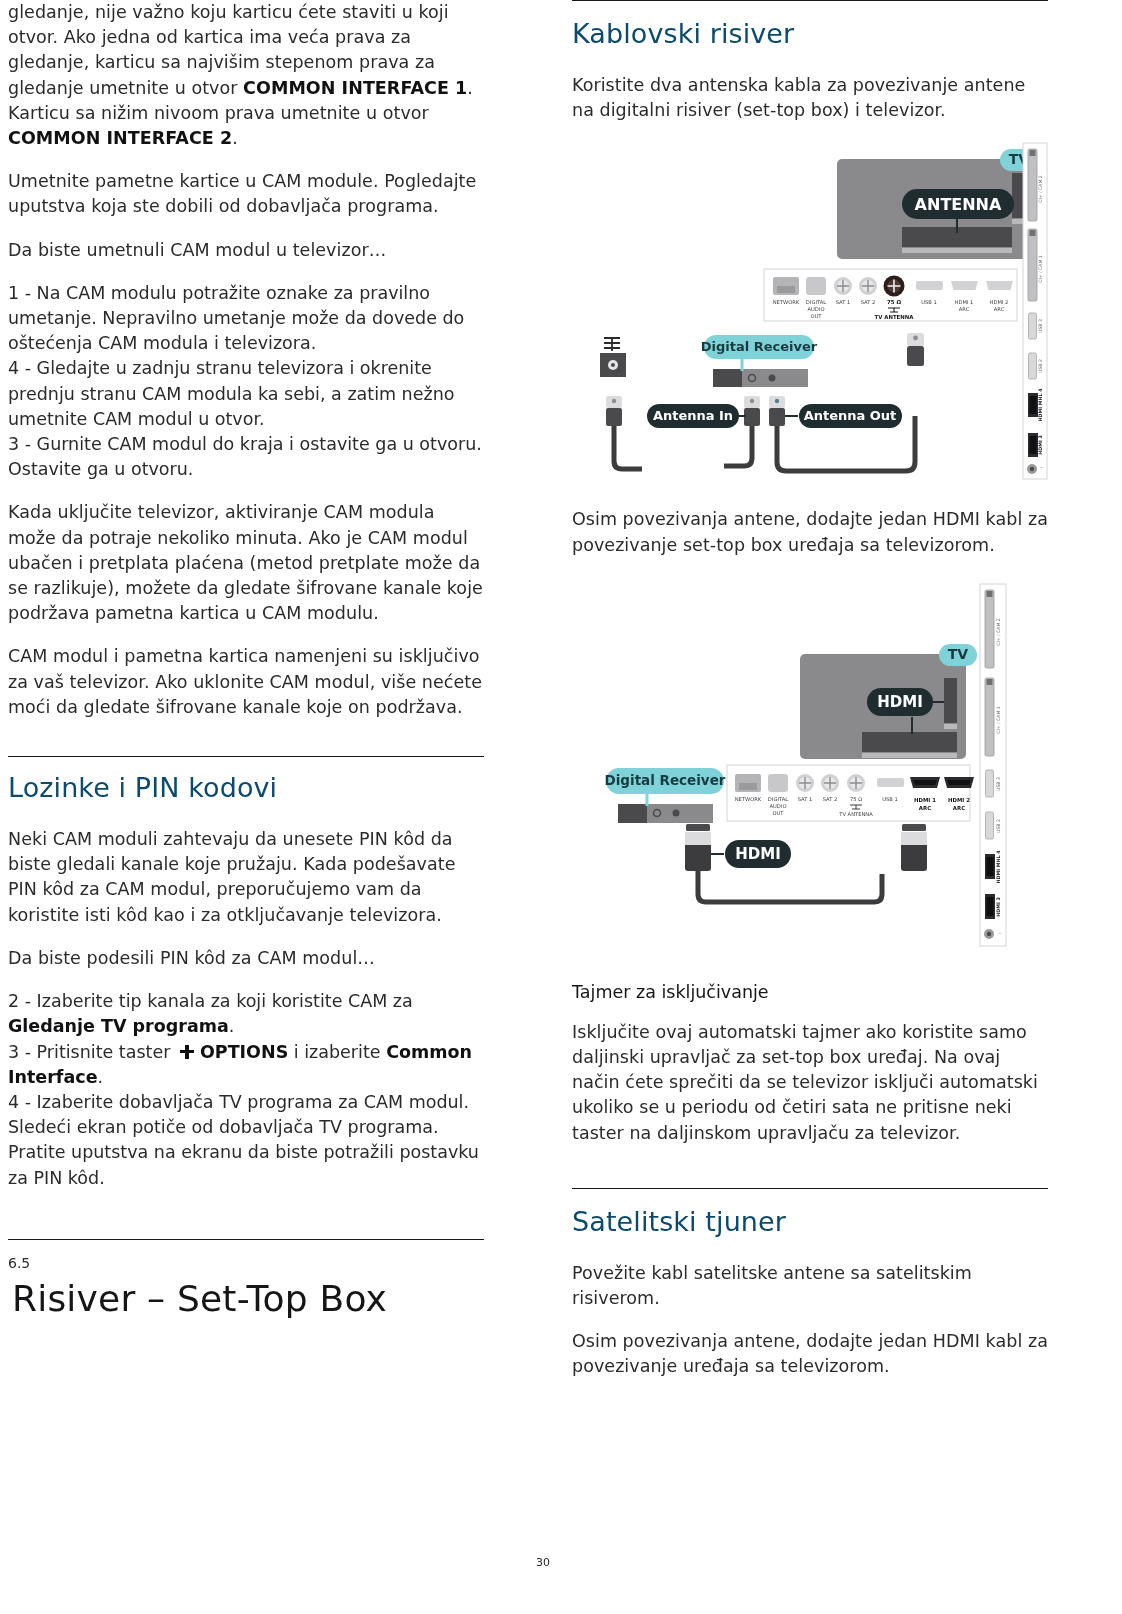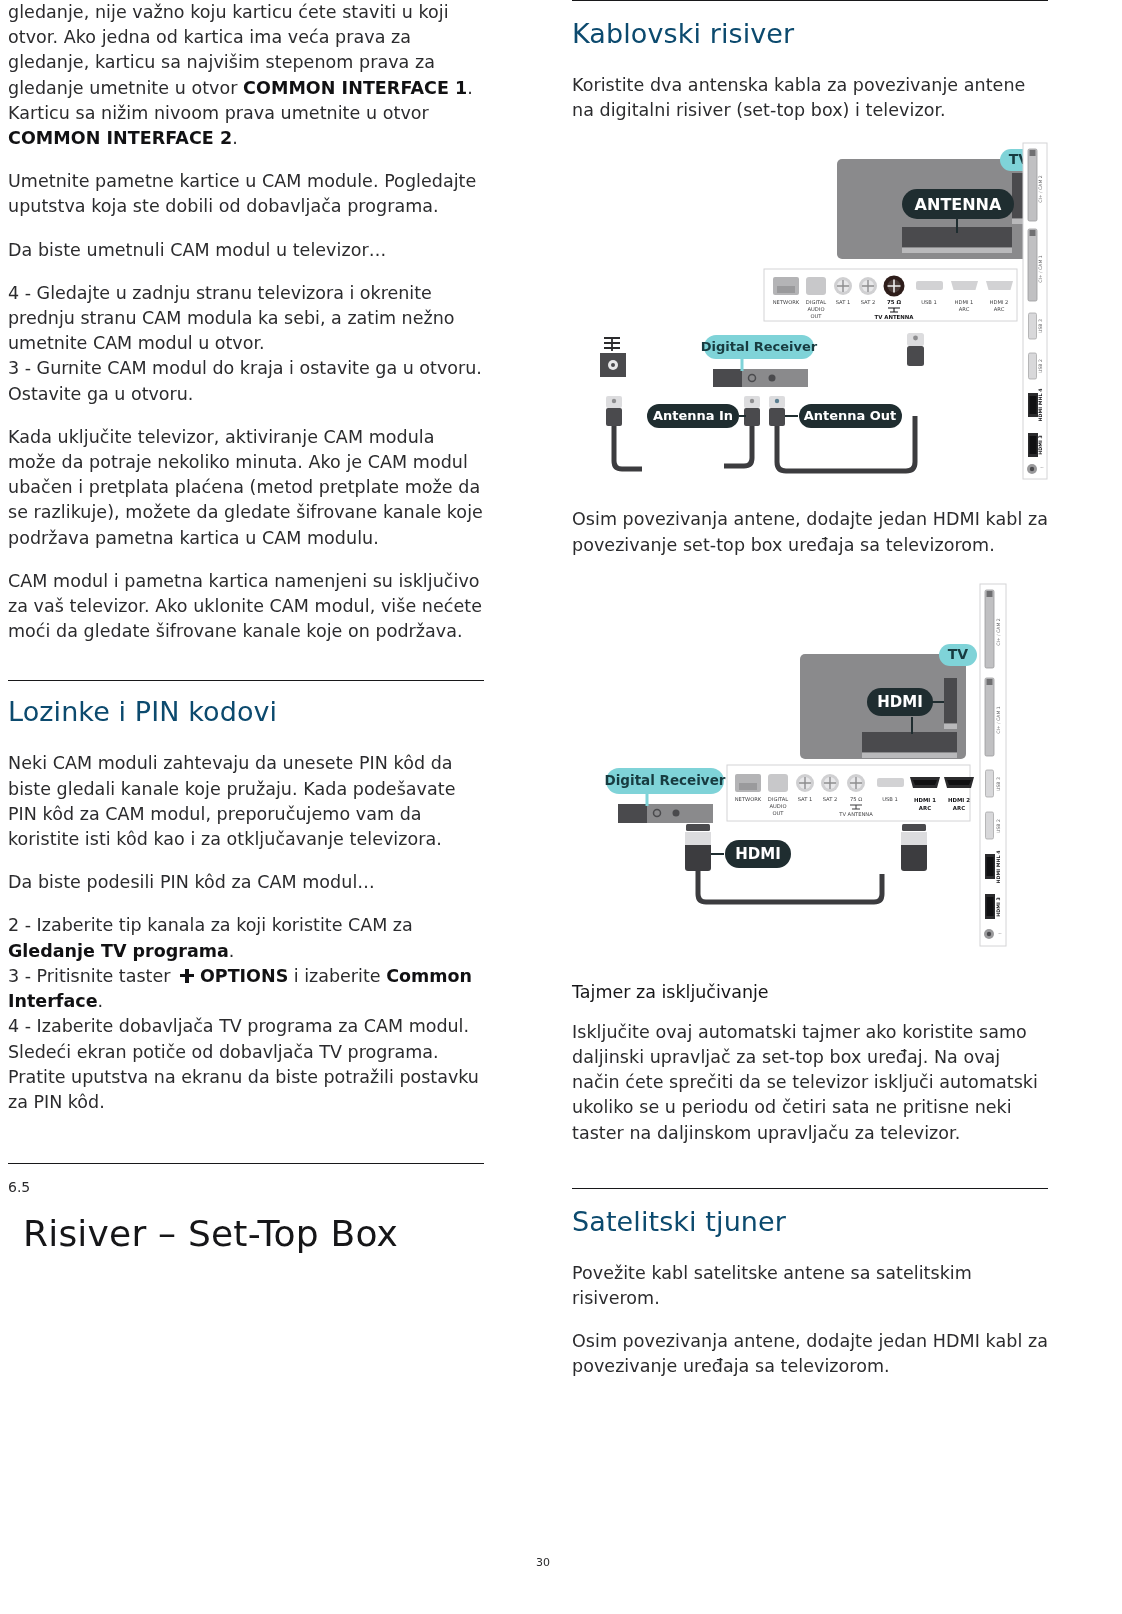--- a/index.html
+++ b/index.html
@@ -44,21 +44,21 @@
   }
   .rule {
     border:0; border-top:1.6px solid #18181a;
     margin:0 0 14px 0; height:0;
   }
   .chapter-num {
     font-size:14px; line-height:18px; color:#2b2b2d; margin:0 0 2px 0;
   }
   h1.chapter-title {
     font-size:36px; line-height:46px; font-weight:normal;
-    margin:15px; color:#161618; letter-spacing:0.2px;
+    margin:4px; color:#161618; letter-spacing:0.2px;
   }
   .steps { font-size:17.5px; line-height:25.2px; color:#2b2b2d; margin:0 0 18px 0; }
   .steps .step { display:block; }
 
   .pagenum {
     position:absolute; left:536px; top:1556px;
     font-size:11px; color:#2b2b2d;
   }
 
   
@@ -132,20 +132,21 @@
 
   <div class="col col-left">
 
     <p class="para"><span>gledanje, nije važno koju karticu ćete staviti u koji otvor. Ako jedna od kartica ima veća prava za gledanje, karticu sa najvišim stepenom prava za gledanje umetnite u otvor </span><span class="bold">COMMON INTERFACE 1</span><span>. Karticu sa nižim nivoom prava umetnite u otvor </span><span class="bold">COMMON INTERFACE 2</span><span>.</span></p>
 
     <p class="para">Umetnite pametne kartice u CAM module. Pogledajte uputstva koja ste dobili od dobavljača programa.</p>
 
     <p class="para">Da biste umetnuli CAM modul u televizor…</p>
 
     <div class="steps">
+      <span class="step">1 -  Na CAM modulu potražite oznake za pravilno umetanje. Nepravilno umetanje može da dovede do oštećenja CAM modula i televizora.</span>
       <span class="step">4 -  Gledajte u zadnju stranu televizora i okrenite prednju stranu CAM modula ka sebi, a zatim nežno umetnite CAM modul u otvor.</span>
       <span class="step">3 -  Gurnite CAM modul do kraja i ostavite ga u otvoru. Ostavite ga u otvoru.</span>
     </div>
 
     <p class="para">Kada uključite televizor, aktiviranje CAM modula može da potraje nekoliko minuta. Ako je CAM modul ubačen i pretplata plaćena (metod pretplate može da se razlikuje), možete da gledate šifrovane kanale koje podržava pametna kartica u CAM modulu.</p>
 
     <p class="para">CAM modul i pametna kartica namenjeni su isključivo za vaš televizor. Ako uklonite CAM modul, više nećete moći da gledate šifrovane kanale koje on podržava.</p>
 
     <div style="height:18px"></div>
     <hr class="rule">

